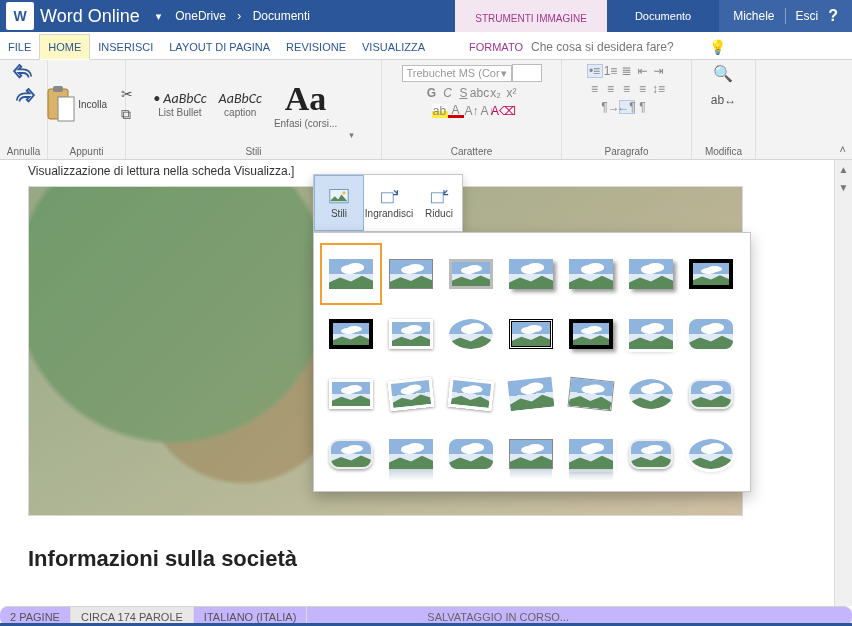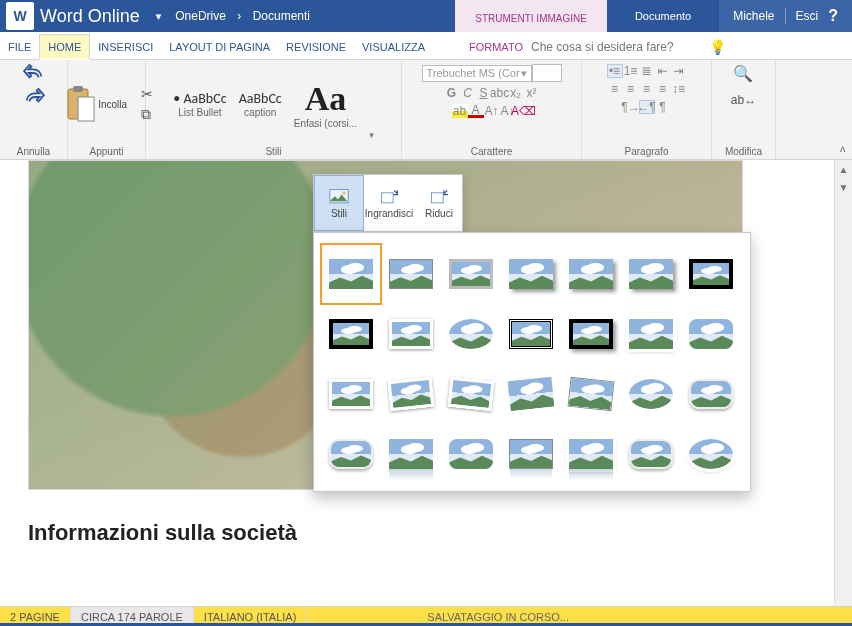--- a/index.html
+++ b/index.html
@@ -38,21 +38,21 @@
   .vbtn svg, .vbtn .ico { width:20px; height:20px; }
   .undo-col { display:flex; flex-direction:column; gap:6px; padding:0 4px;}
   .undo-col .arc { width:22px; height:18px; }
 
   .clipboard .big { width:32px; height:38px; }
   .mini-col { display:flex; flex-direction:column; gap:4px; margin-left:4px;}
   .mini-col div { font-size:14px; color:#555;}
 
   .styles-body { display:flex; align-items:center; gap:12px; color:#666;}
   .style-box { text-align:center; font-size:10px; color:#666;}
-  .style-box .ab { font-size:14px; font-family:Calibri,Arial; color:#333;}
+  .style-box .ab { font-size:14px; font-family:Calibri,Arial; color:#333;font-style:italic;}
   .style-big { font-size:34px; font-weight:bold; color:#222; font-family:"Times New Roman",serif;}
   .drop { font-size:9px; color:#777; align-self:flex-end; padding-bottom:4px;}
 
   .char-body, .para-body { display:flex; flex-direction:column; gap:4px; color:#888; font-size:11px;}
   .row { display:flex; align-items:center;}
   .fontbox { border:1px solid #bbb; background:#fff; padding:1px 4px; font-size:11px; color:#999; width:110px; display:flex; justify-content:space-between;}
   .szbox { border:1px solid #bbb; background:#fff; width:30px; height:18px;}
   .ic { width:16px; height:14px; color:#888; display:inline-flex; align-items:center; justify-content:center; font-size:12px;}
   .ic.sel { border:1px solid #b3c7e6; background:#e1ebf7;}
 
@@ -98,21 +98,21 @@
   .fr-round { border-radius:8px; overflow:hidden;}
   .fr-round3d { border-radius:10px; overflow:hidden; box-shadow:inset 0 -3px 4px rgba(0,0,0,0.3), 0 2px 3px rgba(0,0,0,0.3); border:2px solid #eee;}
   .fr-tilt-l { transform:rotate(-6deg);}
   .fr-tilt-r { transform:rotate(6deg);}
   .fr-reflect::after { content:""; position:absolute; top:100%; left:0; right:0; height:40%; background:linear-gradient(rgba(120,150,180,0.4), transparent);}
   .fr-soft { box-shadow:0 0 0 3px #fff, 0 2px 5px rgba(0,0,0,0.3);}
   .fr-white { border:3px solid #fff; box-shadow:0 1px 3px rgba(0,0,0,0.4);}
   .gal-item.sel { outline:2px solid #f0a030; outline-offset:2px;}
 
   
-  .status { position:absolute; bottom:0; left:0; right:0; height:20px; background:#fde047; border-top:1px solid #d4d4d4; display:flex; align-items:center; font-size:11px; color:#555;}
+  .status { position:absolute; bottom:0; left:0; right:0; height:20px; background:#c4b5fd; border-top:1px solid #d4d4d4; display:flex; align-items:center; font-size:11px; color:#555;border-radius:8px;}
   .status .cell { padding:0 10px; border-right:1px solid #ddd; height:100%; display:flex; align-items:center;}
   .status .cell.hl { background:#e8e8e8;}
   .status .save { margin-left:120px; color:#666;}
 
   .bottom-line { position:absolute; bottom:0; left:0; right:0; height:3px; background:#2b579a;}
 </style>
 </head>
 <body>
 
 <div class="titlebar">
@@ -144,21 +144,21 @@
   <div class="tab">REVISIONE</div>
   <div class="tab">VISUALIZZA</div>
   <div class="tab ctx" style="margin-left:28px">FORMATO</div>
   <div class="tell">
     <span>Che cosa si desidera fare?</span>
     <span class="bulb">💡</span>
   </div>
 </div>
 
 <div class="ribbon">
-  <div class="group" style="width:68px">
+  <div class="group" style="width:48px">
     <div class="group-body undo-col">
       <svg class="arc" viewBox="0 0 24 20">
           <path d="M20 14c0-5-4-8-9-8H6l3-3-2-2L1 8l6 7 2-2-3-3h5c3 0 6 2 6 5" fill="none" stroke="#2b579a" stroke-width="2"></path>
         </svg>
       <svg class="arc" viewBox="0 0 24 20">
           <path d="M4 14c0-5 4-8 9-8h5l-3-3 2-2 6 7-6 7-2-2 3-3h-5c-3 0-6 2-6 5" fill="none" stroke="#2b579a" stroke-width="2"></path>
         </svg>
     </div>
     <div class="group-label">Annulla</div>
   </div>
@@ -259,20 +259,21 @@
       <span style="font-size:12px;color:#555">ab↔</span>
     </div>
     <div class="group-label">Modifica</div>
   </div>
 
   <div class="collapse">˄</div>
 </div>
 
 <div class="docwrap">
   <div class="page">
+    <div class="hint">Visualizzazione di lettura nella scheda Visualizza.]</div>
     <div class="photo"></div>
     <div class="heading">Informazioni sulla società</div>
   </div>
   <div class="scroll-v">
     <div class="up">▲</div>
     <div style="flex:1"></div>
     <div class="dn">▼</div>
   </div>
 </div>
 

